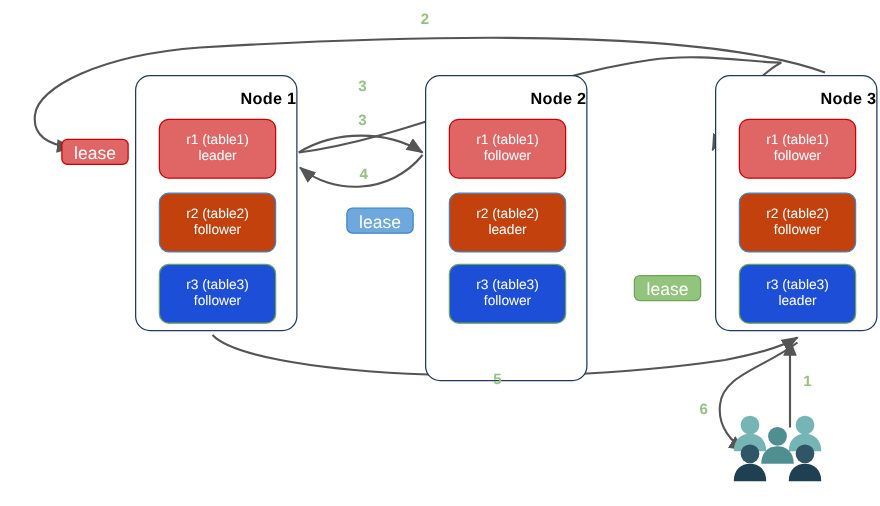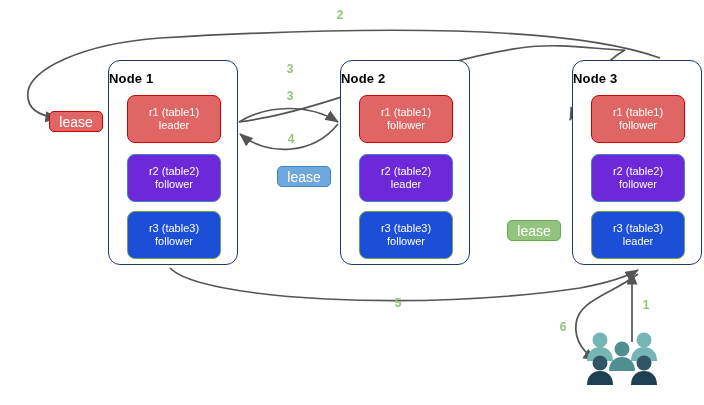--- a/index.html
+++ b/index.html
@@ -17,21 +17,21 @@
     position:absolute;
     border:1.6px solid #1f3864;
     border-radius:12px;
     background:#ffffff;
     box-sizing:border-box;
   }
   .node-title{
     position:absolute;
     left:0;right:0;
     top:10px;
-    text-align:left;
+    text-align:right;
     font-size:13px;
     font-weight:bold;
     color:#000000;
     letter-spacing:.2px;
   }
   .replica{
     position:absolute;
     left:18px;
     width:94px;
     height:48px;
@@ -41,21 +41,21 @@
     flex-direction:column;
     align-items:center;
     justify-content:center;
     color:#ffffff;
     font-size:11px;
     line-height:13px;
     text-align:right;
   }
   .replica .l1,.replica .l2{display:block;}
   .rep-red{background:#e06666;border:1.4px solid #cc0000;}
-  .rep-blue{background:#6d28d9;border:1.4px solid #3d85c6;}
+  .rep-blue{background:#c2410c;border:1.4px solid #3d85c6;}
   .rep-green{background:#1d4ed8;border:1.4px solid #6aa84f;}
 
   .lease{
     position:absolute;
     width:54px;height:21px;
     border-radius:5px;
     box-sizing:border-box;
     display:flex;align-items:center;justify-content:center;
     color:#ffffff;font-size:14px;
   }
@@ -109,21 +109,21 @@
     <div class="replica rep-blue" style="top:93px;">
       <span class="l1">r2 (table2)</span>
       <span class="l2">follower</span>
     </div>
     <div class="replica rep-green" style="top:150px;">
       <span class="l1">r3 (table3)</span>
       <span class="l2">follower</span>
     </div>
   </div>
 
-  <div class="node-box" style="left:340px;top:60px;width:130px;height:205px;">
+  <div class="node-box" style="left:340px;top:60px;width:130px;height:245px;">
     <div class="node-title">Node 2</div>
     <div class="replica rep-red" style="top:34px;">
       <span class="l1">r1 (table1)</span>
       <span class="l2">follower</span>
     </div>
     <div class="replica rep-blue" style="top:93px;">
       <span class="l1">r2 (table2)</span>
       <span class="l2">leader</span>
     </div>
     <div class="replica rep-green" style="top:150px;">

